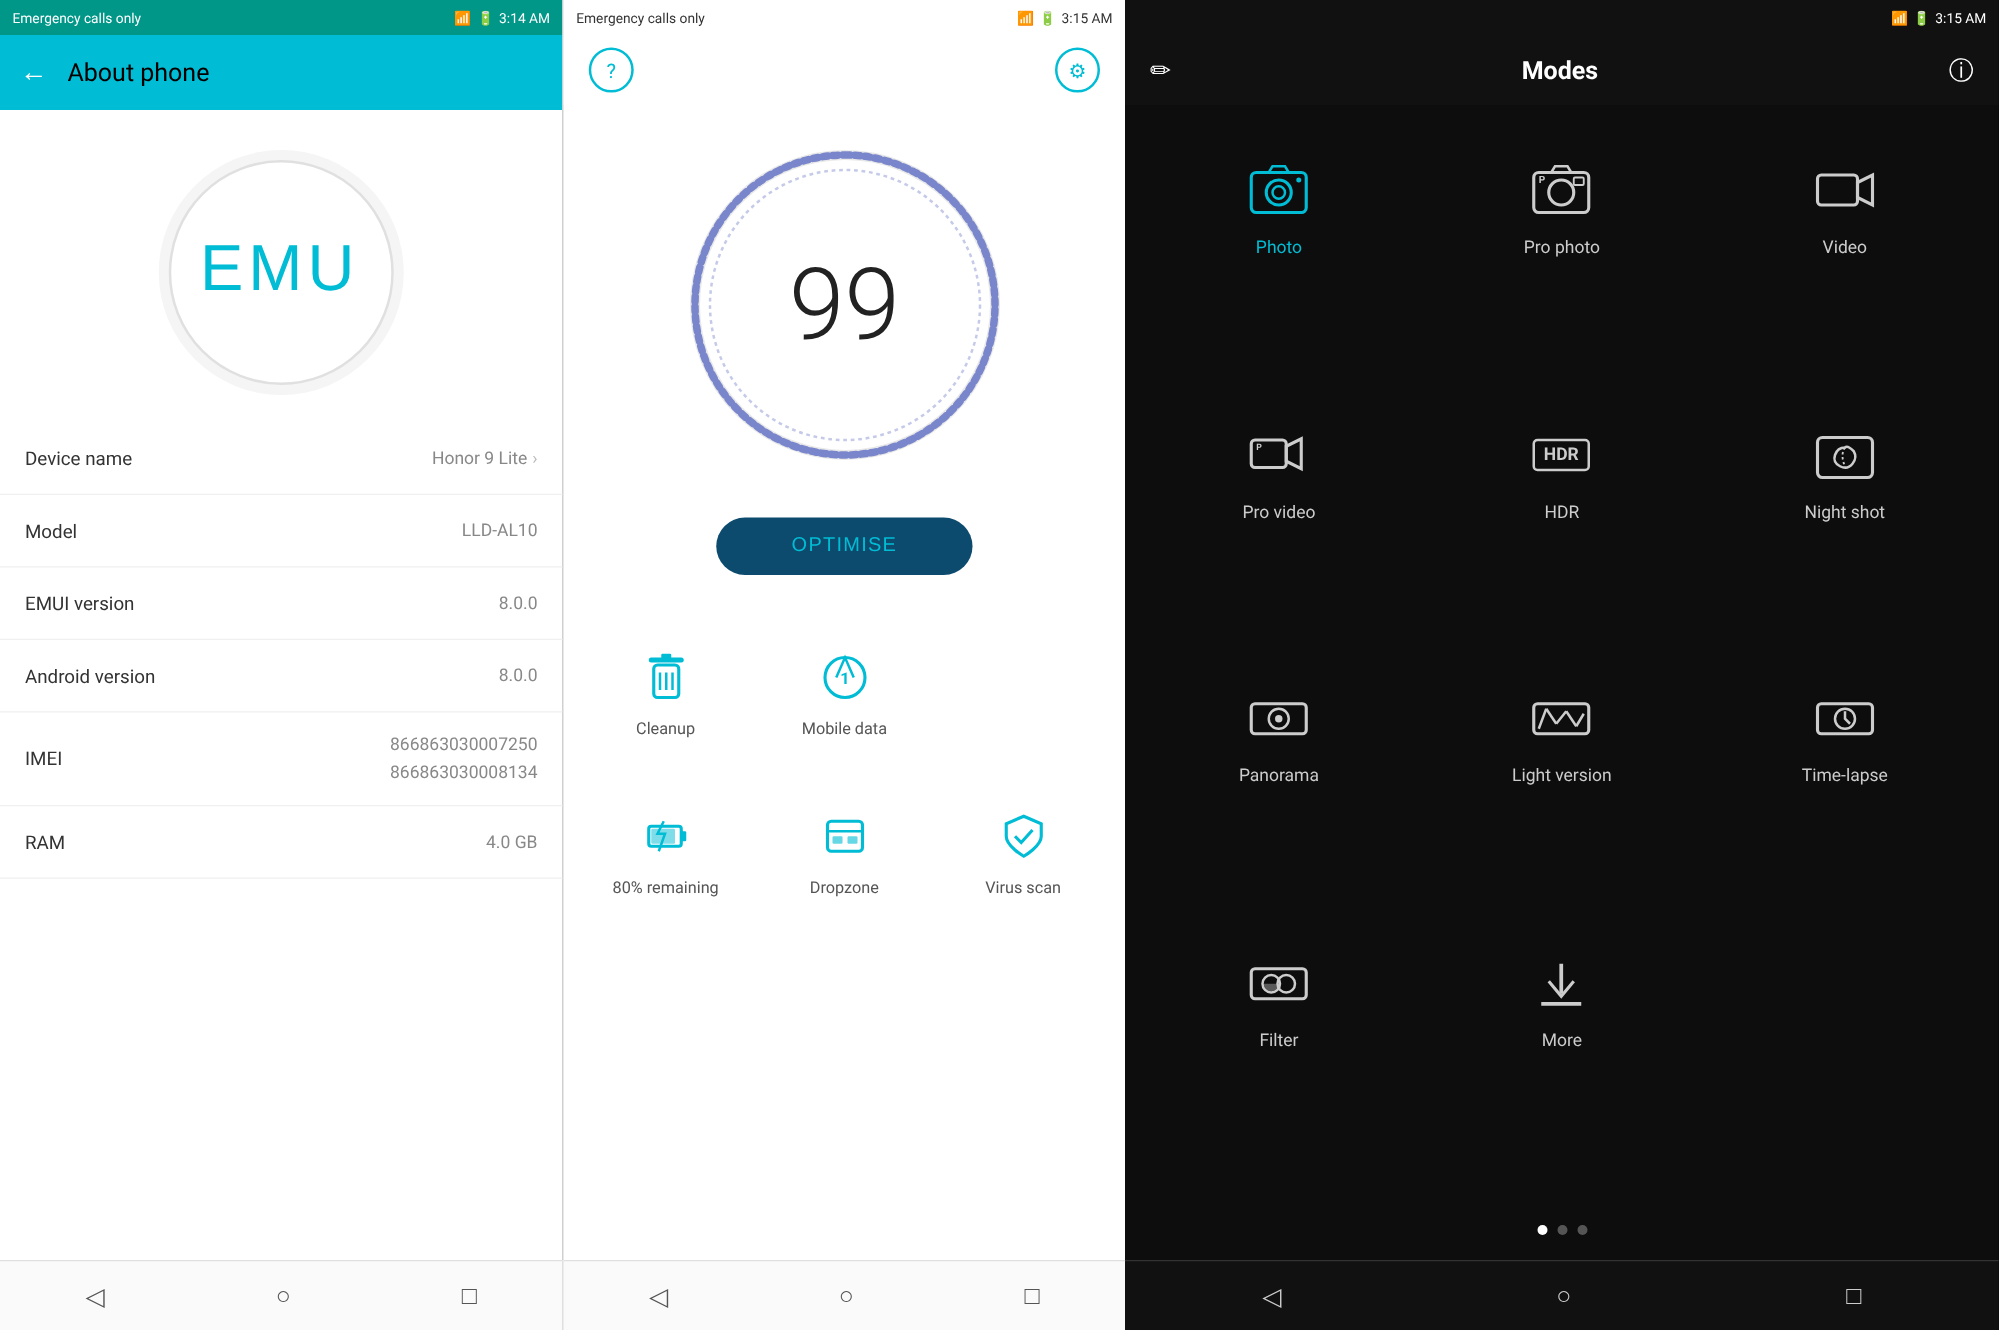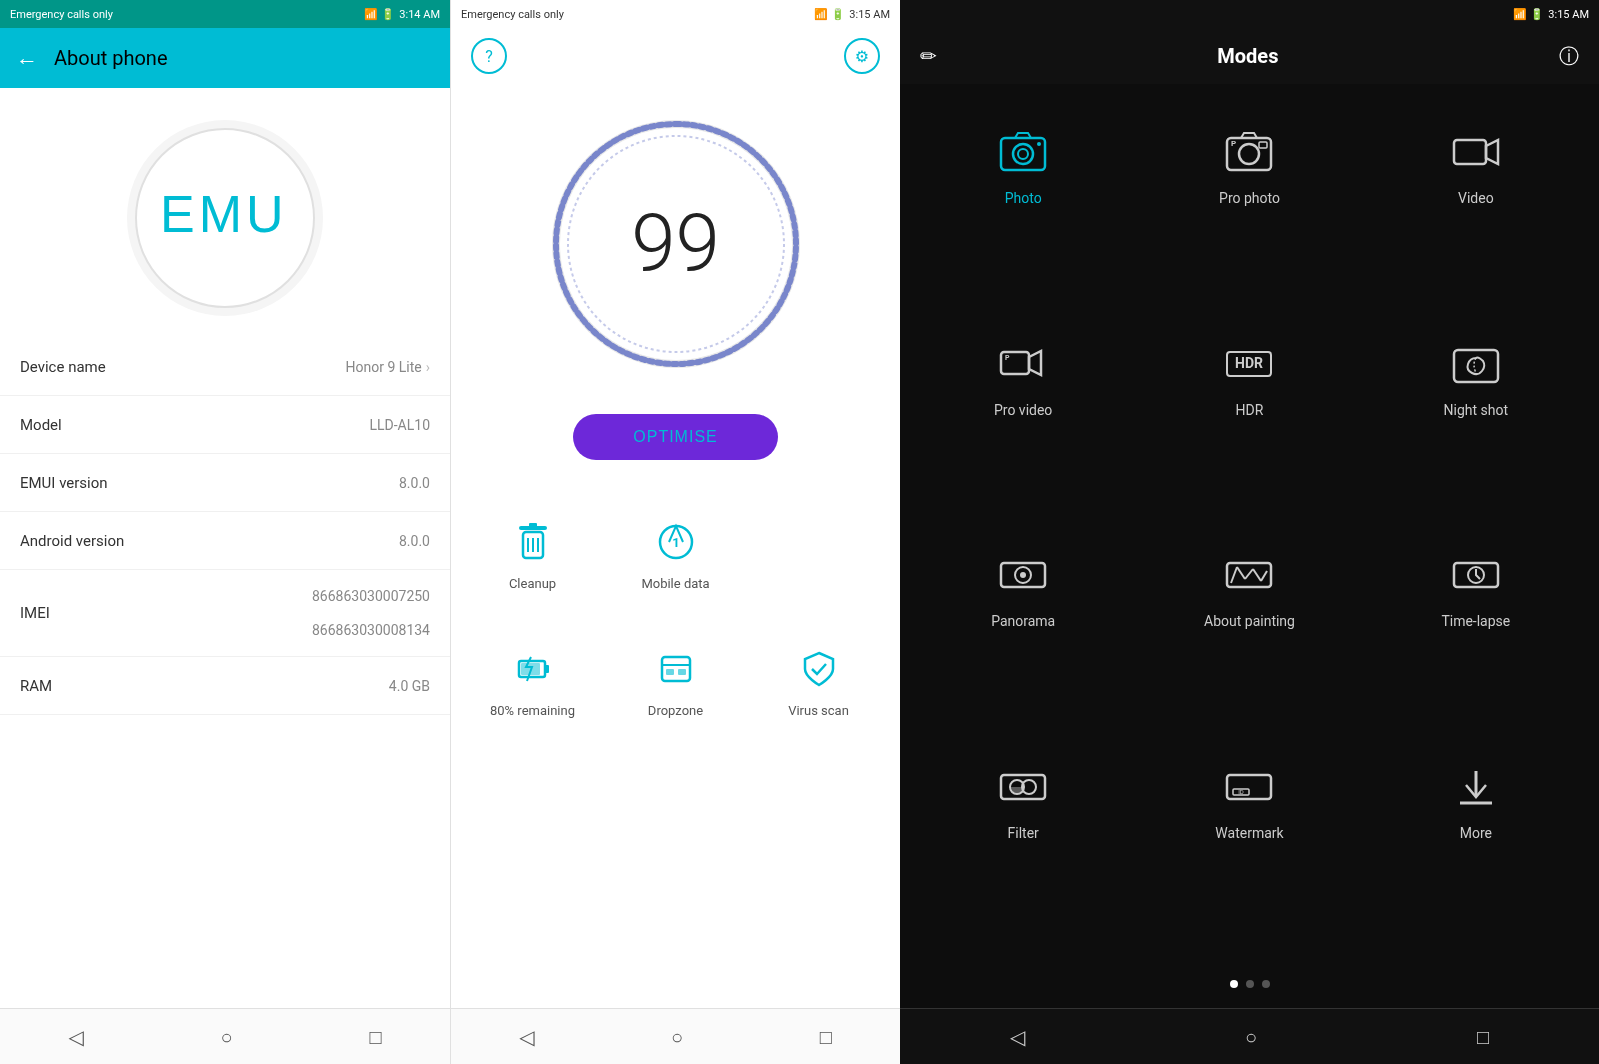--- a/index.html
+++ b/index.html
@@ -184,21 +184,21 @@
       left: 50%;
       transform: translate(-50%, -50%);
       font-size: 80px;
       font-weight: 300;
       color: #222;
     }
     .optimise-btn {
       display: block;
       margin: 20px auto;
       padding: 14px 60px;
-      background: #6d28d9;
+      background: #0c4a6e;
       border: none;
       border-radius: 30px;
       font-size: 16px;
       color: #00BCD4;
       letter-spacing: 1px;
       cursor: pointer;
       font-weight: 500;
     }
     .quick-actions {
       display: grid;
@@ -414,21 +414,21 @@
     <div class="info-row">
       <span class="info-label">EMUI version</span>
       <span class="info-value">8.0.0</span>
     </div>
     <div class="info-row">
       <span class="info-label">Android version</span>
       <span class="info-value">8.0.0</span>
     </div>
     <div class="info-row">
       <span class="info-label">IMEI</span>
-      <span class="info-value" style="flex-direction:column;align-items:flex-start;gap:18px;">
+      <span class="info-value" style="flex-direction:column;align-items:flex-start;gap:6px;">
         <span>866863030007250</span>
         <span>866863030008134</span>
       </span>
     </div>
     <div class="info-row">
       <span class="info-label">RAM</span>
       <span class="info-value">4.0 GB</span>
     </div>
   </div>
   <div class="nav-bar">
@@ -637,21 +637,21 @@
         <div class="mode-icon">
           <svg width="52" height="52" viewBox="0 0 52 52" fill="none">
             <rect x="4" y="14" width="44" height="24" rx="3" fill="none" stroke="#ccc" stroke-width="2.5"></rect>
             <line x1="8" y1="34" x2="14" y2="18" stroke="#ccc" stroke-width="2"></line>
             <line x1="14" y1="18" x2="22" y2="30" stroke="#ccc" stroke-width="2"></line>
             <line x1="22" y1="30" x2="30" y2="20" stroke="#ccc" stroke-width="2"></line>
             <line x1="30" y1="20" x2="38" y2="32" stroke="#ccc" stroke-width="2"></line>
             <line x1="38" y1="32" x2="44" y2="22" stroke="#ccc" stroke-width="2"></line>
           </svg>
         </div>
-        <span class="mode-label">About painting</span>
+        <span class="mode-label">Light version</span>
       </div>
 
       <div class="mode-item">
         <div class="mode-icon">
           <svg width="52" height="52" viewBox="0 0 52 52" fill="none">
             <rect x="4" y="14" width="44" height="24" rx="3" fill="none" stroke="#ccc" stroke-width="2.5"></rect>
             <circle cx="26" cy="26" r="8" fill="none" stroke="#ccc" stroke-width="2"></circle>
             <path d="M26 20 L26 26 L30 30" stroke="#ccc" stroke-width="2" fill="none"></path>
           </svg>
         </div>
@@ -663,30 +663,20 @@
           <svg width="52" height="52" viewBox="0 0 52 52" fill="none">
             <rect x="4" y="14" width="44" height="24" rx="3" fill="none" stroke="#ccc" stroke-width="2.5"></rect>
             <circle cx="20" cy="26" r="7" fill="none" stroke="#ccc" stroke-width="2"></circle>
             <path d="M26 26 A6 6 0 0 1 20 32 A6 6 0 0 1 14 26" fill="#ccc" opacity="0.4"></path>
             <circle cx="32" cy="26" r="7" fill="none" stroke="#ccc" stroke-width="2"></circle>
           </svg>
         </div>
         <span class="mode-label">Filter</span>
       </div>
 
-      <div class="mode-item">
-        <div class="mode-icon">
-          <svg width="52" height="52" viewBox="0 0 52 52" fill="none">
-            <rect x="4" y="14" width="44" height="24" rx="3" fill="none" stroke="#ccc" stroke-width="2.5"></rect>
-            <rect x="10" y="28" width="16" height="6" rx="1" fill="none" stroke="#ccc" stroke-width="1.5"></rect>
-            <text x="18" y="33" text-anchor="middle" font-size="6" fill="#ccc">ID</text>
-          </svg>
-        </div>
-        <span class="mode-label">Watermark</span>
-      </div>
 
       <div class="mode-item">
         <div class="mode-icon">
           <svg width="52" height="52" viewBox="0 0 52 52" fill="none">
             <path d="M26 10 L26 34" stroke="#ccc" stroke-width="3"></path>
             <path d="M16 24 L26 36 L36 24" fill="none" stroke="#ccc" stroke-width="2.5"></path>
             <line x1="10" y1="42" x2="42" y2="42" stroke="#ccc" stroke-width="3"></line>
           </svg>
         </div>
         <span class="mode-label">More</span>

